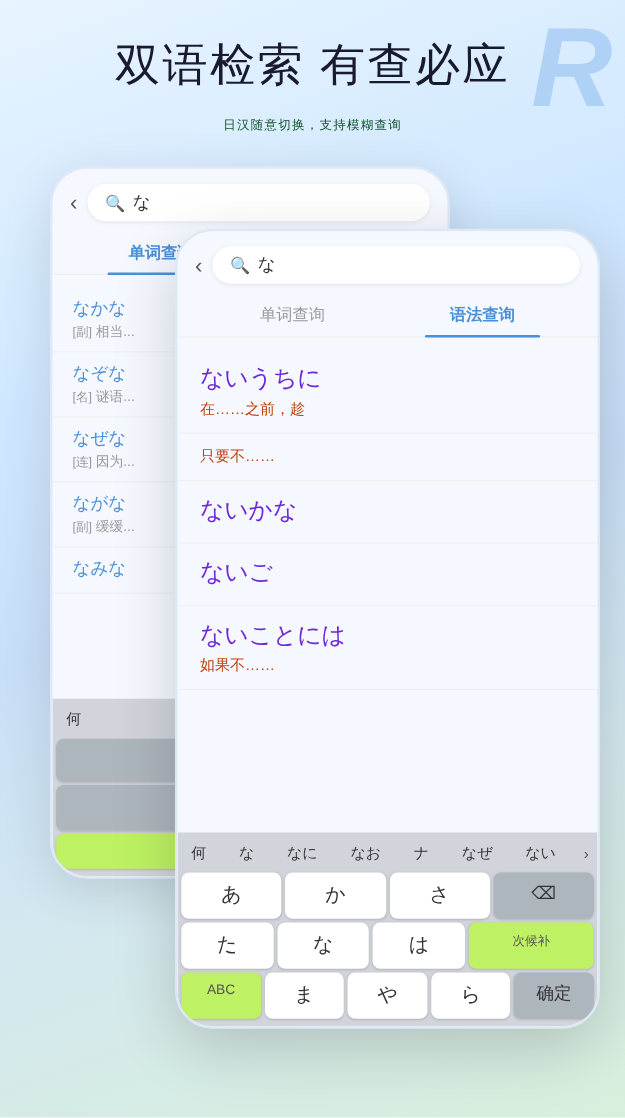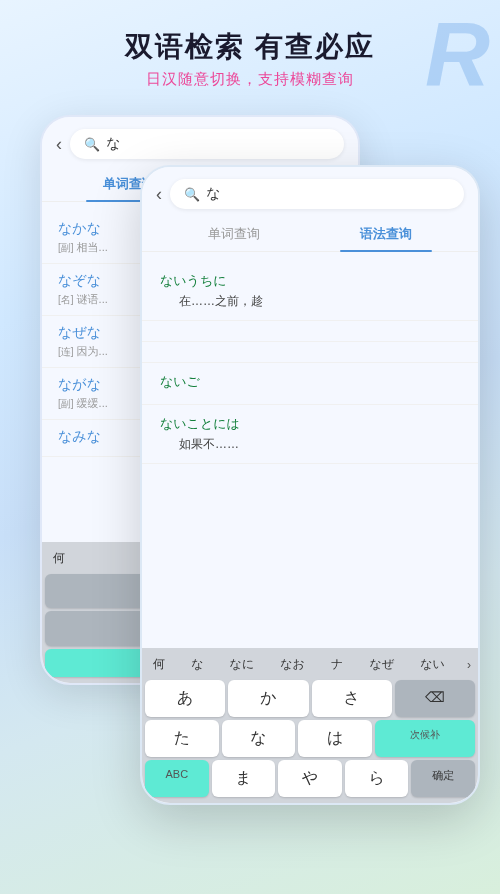--- a/index.html
+++ b/index.html
@@ -11,29 +11,29 @@
       background: linear-gradient(160deg, #e8f4ff 0%, #d0e8ff 30%, #c8dff8 50%, #d4e8f0 70%, #d8efdc 100%);
       position: relative;
     }
 
     
     .header-area {
       text-align: center;
       padding: 28px 20px 16px;
     }
     .header-title {
-      font-size: 28px;
-      font-weight: 700;
+      font-size: 36px;
+      font-weight: 400;
       color: #1a1a2e;
       letter-spacing: 2px;
-      margin-bottom: 4px;
+      margin-bottom: 16px;
     }
     .header-subtitle {
-      font-size: 15px;
-      color: #ec4899;
+      font-size: 10px;
+      color: #14532d;
       letter-spacing: 1px;
     }
 
     
     .r-logo {
       position: absolute;
       top: 10px;
       right: 10px;
       font-size: 90px;
       font-weight: 900;
@@ -173,29 +173,28 @@
       font-size: 10px;
       color: #999;
     }
 
     
     .grammar-item {
       padding: 10px 18px;
       border-bottom: 1px solid #f0f0f0;
     }
     .grammar-word {
-      font-size: 13px;
-      color: #15803d;
+      font-size: 19px;
+      color: #6d28d9;
       font-weight: 500;
       margin-bottom: 3px;
     }
     .grammar-desc {
       font-size: 12px;
-      color: #404040;
-      margin-left: 19px;
+      color: #c2410c;
     }
 
     
     .keyboard-area {
       background: #d1d5db;
       padding: 4px 3px 6px;
     }
     .kana-row {
       display: flex;
       justify-content: space-between;
@@ -235,21 +234,21 @@
       padding: 8px 4px;
       font-size: 16px;
       color: #333;
       box-shadow: 0 1px 2px rgba(0,0,0,0.15);
       cursor: pointer;
       min-width: 0;
     }
     .key.label {
       font-size: 11px;
       color: #555;
-      background: #5eead4;
+      background: #bef264;
     }
     .key.confirm {
       background: #adb5bd;
       font-size: 12px;
     }
     .key.arrow {
       background: #adb5bd;
     }
     .key.refresh {
       background: #adb5bd;
@@ -346,22 +345,24 @@
         <div class="tab">单词查询</div>
         <div class="tab active">语法查询</div>
       </div>
 
       <div class="results-list">
         <div class="grammar-item">
           <div class="grammar-word">ないうちに</div>
           <div class="grammar-desc">在……之前，趁</div>
         </div>
         <div class="grammar-item">
+          <div class="grammar-desc">只要不……</div>
         </div>
         <div class="grammar-item">
+          <div class="grammar-word">ないかな</div>
         </div>
         <div class="grammar-item">
           <div class="grammar-word">ないご</div>
           <div class="grammar-desc"></div>
         </div>
         <div class="grammar-item">
           <div class="grammar-word">ないことには</div>
           <div class="grammar-desc">如果不……</div>
         </div>
       </div>
@@ -390,20 +391,20 @@
             <div class="key">た</div>
             <div class="key">な</div>
             <div class="key">は</div>
             <div class="key label" style="font-size:10px; min-width:52px; flex:1.4;">次候补</div>
           </div>
           <div class="key-row">
             <div class="key label" style="min-width:44px;">ABC</div>
             <div class="key">ま</div>
             <div class="key">や</div>
             <div class="key">ら</div>
-            <div class="key confirm" style="font-size:11px; min-width:48px;">确定</div>
+            <div class="key confirm" style="font-size:14px; min-width:48px;">确定</div>
           </div>
         </div>
       </div>
     </div>
   </div>
 
 </div>
 
 </body></html>

